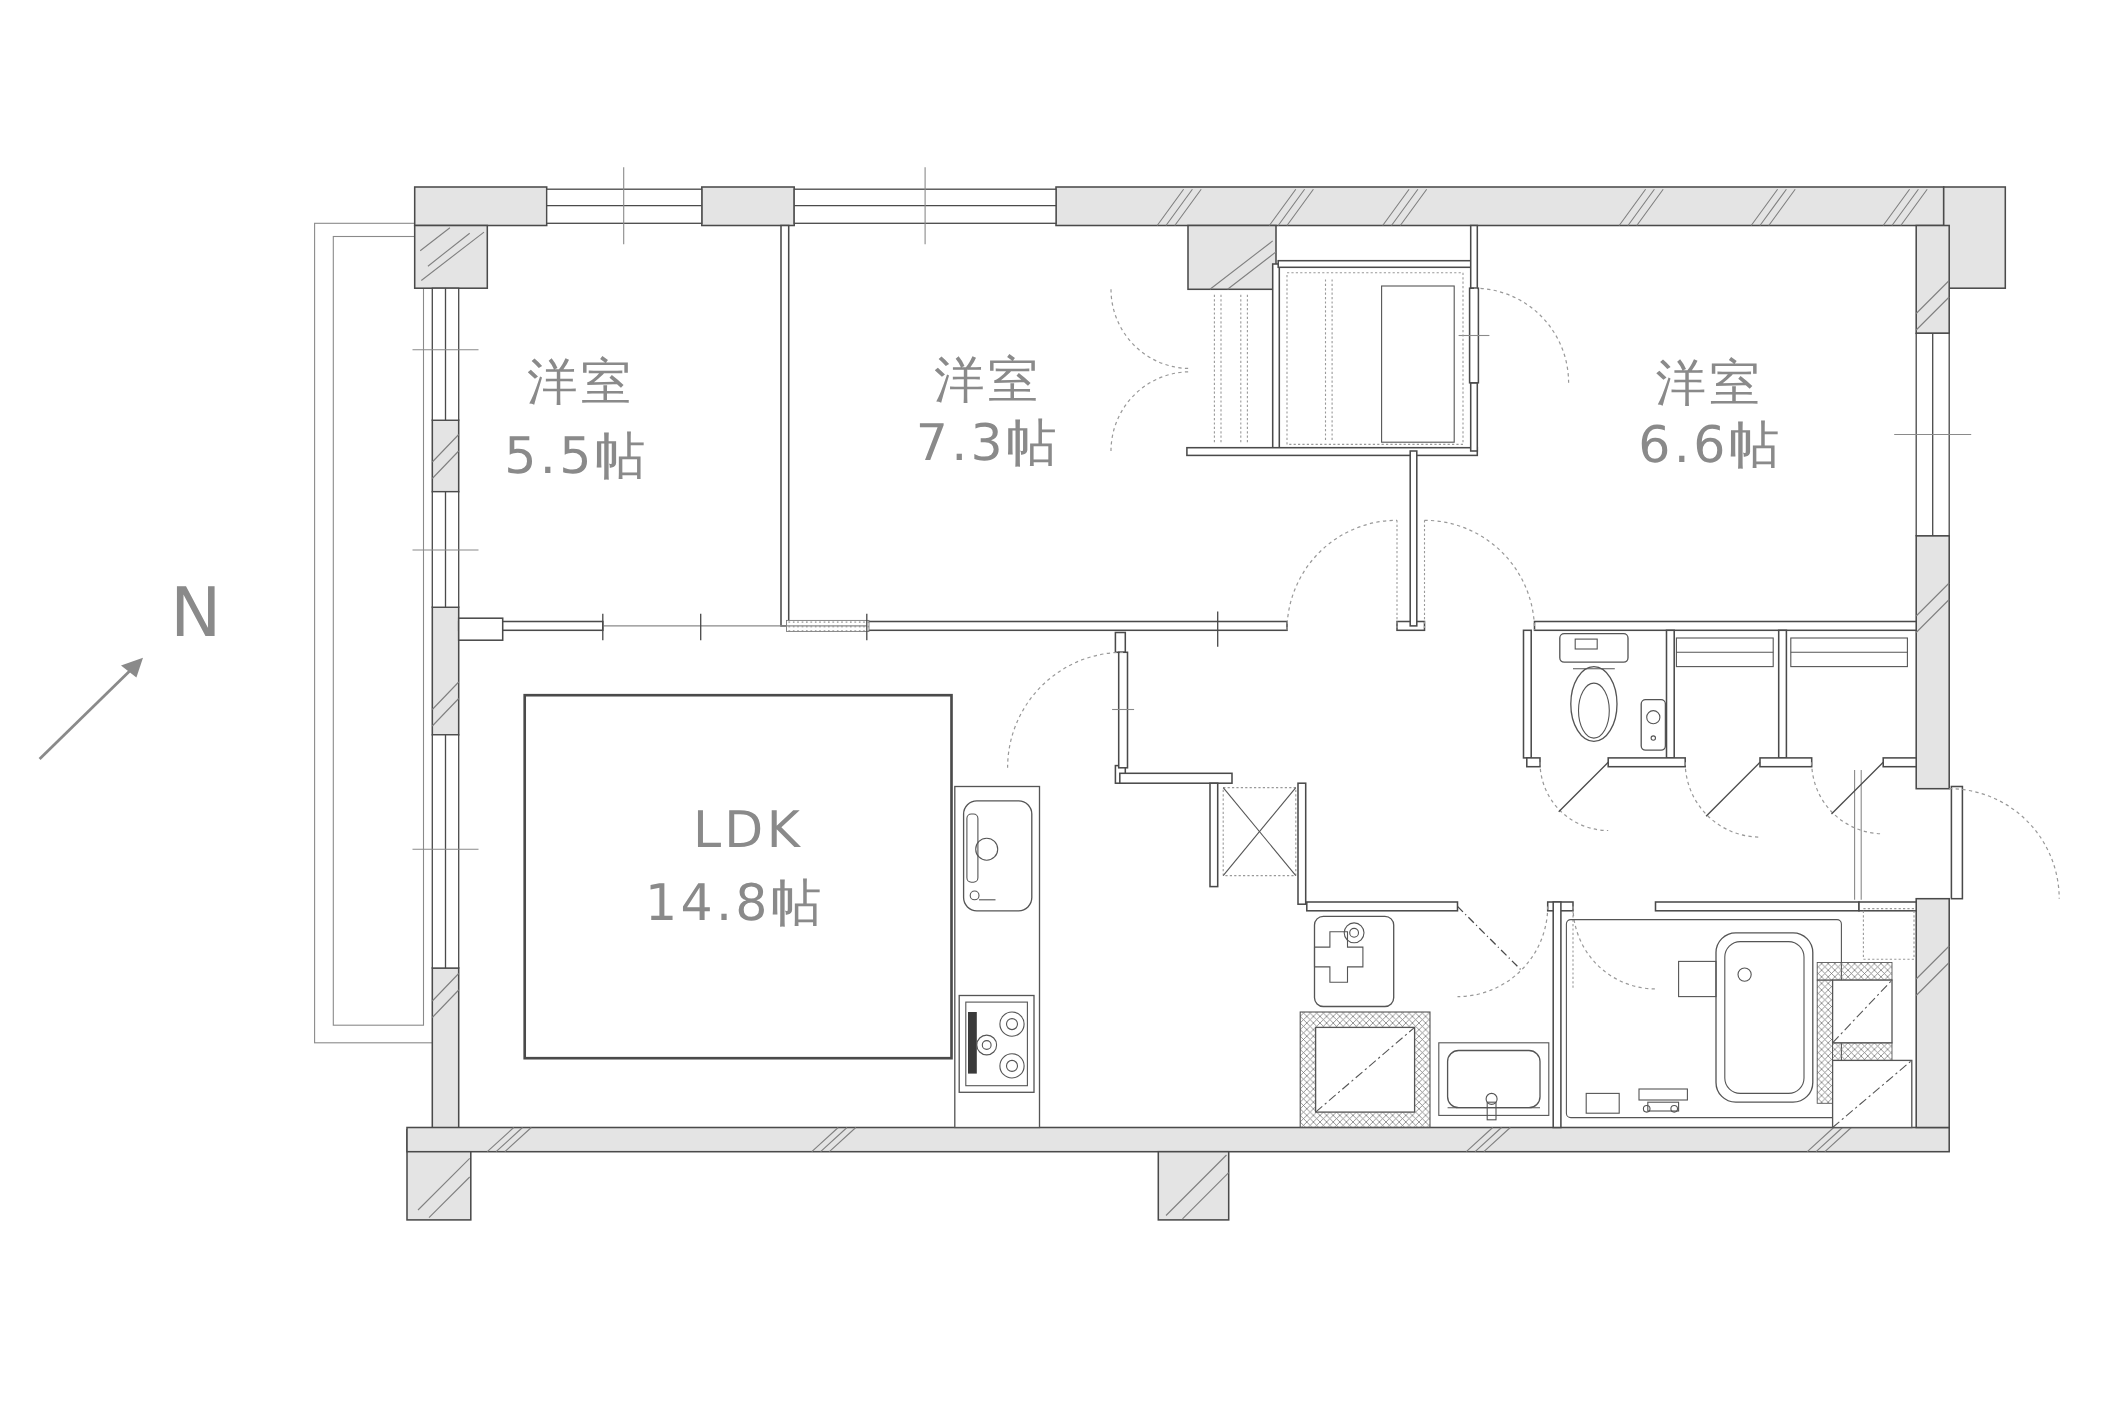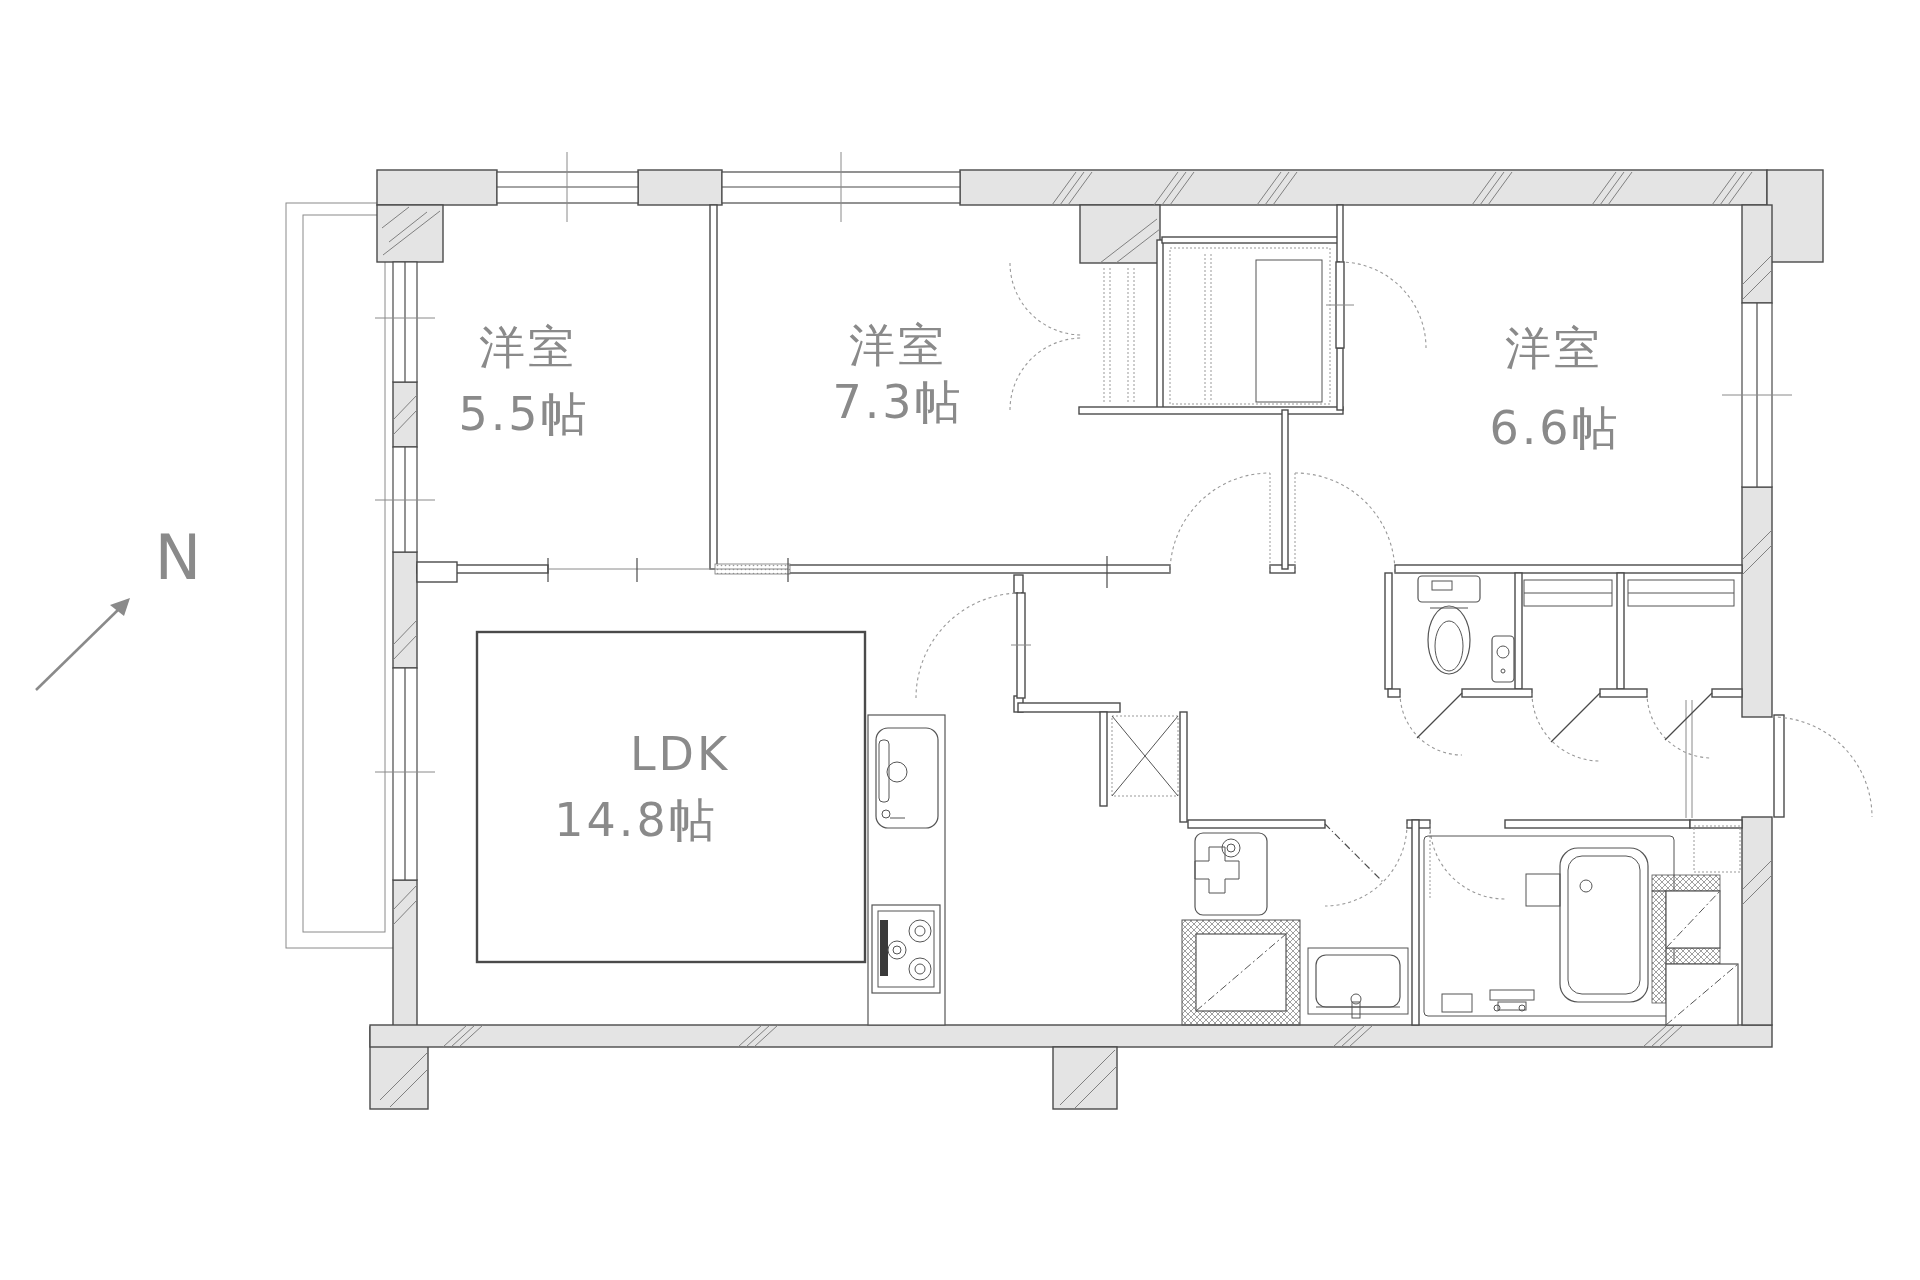--- a/index.html
+++ b/index.html
@@ -330,21 +330,21 @@
     <line x1="36" y1="690" x2="120" y2="608" stroke="#8a8a8a" stroke-width="2.5"></line>
     <polygon points="130,598 124,616 110,605" fill="#8a8a8a"></polygon>
   </g>
 </svg>
 
   <div class="lbl" style="left:528px;top:347px">洋室</div>
   <div class="lbl" style="left:524px;top:414px">5.5帖</div>
   <div class="lbl" style="left:898px;top:345px">洋室</div>
   <div class="lbl" style="left:898px;top:402px">7.3帖</div>
   <div class="lbl" style="left:1554px;top:348px">洋室</div>
-  <div class="lbl" style="left:1555px;top:428px">6.6帖</div>
+  <div class="lbl" style="left:1555px;top:404px">6.6帖</div>
   <div class="lbl" style="left:680px;top:754px">LDK</div>
-  <div class="lbl" style="left:636px;top:820px">14.8帖</div>
+  <div class="lbl" style="left:668px;top:820px">14.8帖</div>
   <div class="north" style="left:178px;top:557px">N</div>
 
   <svg width="1920" height="1280" viewBox="0 0 1920 1280" style="pointer-events:none">
     <rect x="477" y="632" width="388" height="330" fill="none" stroke="#4a4a4a" stroke-width="2.4"></rect>
   </svg>
 </div>
 
 </body></html>

